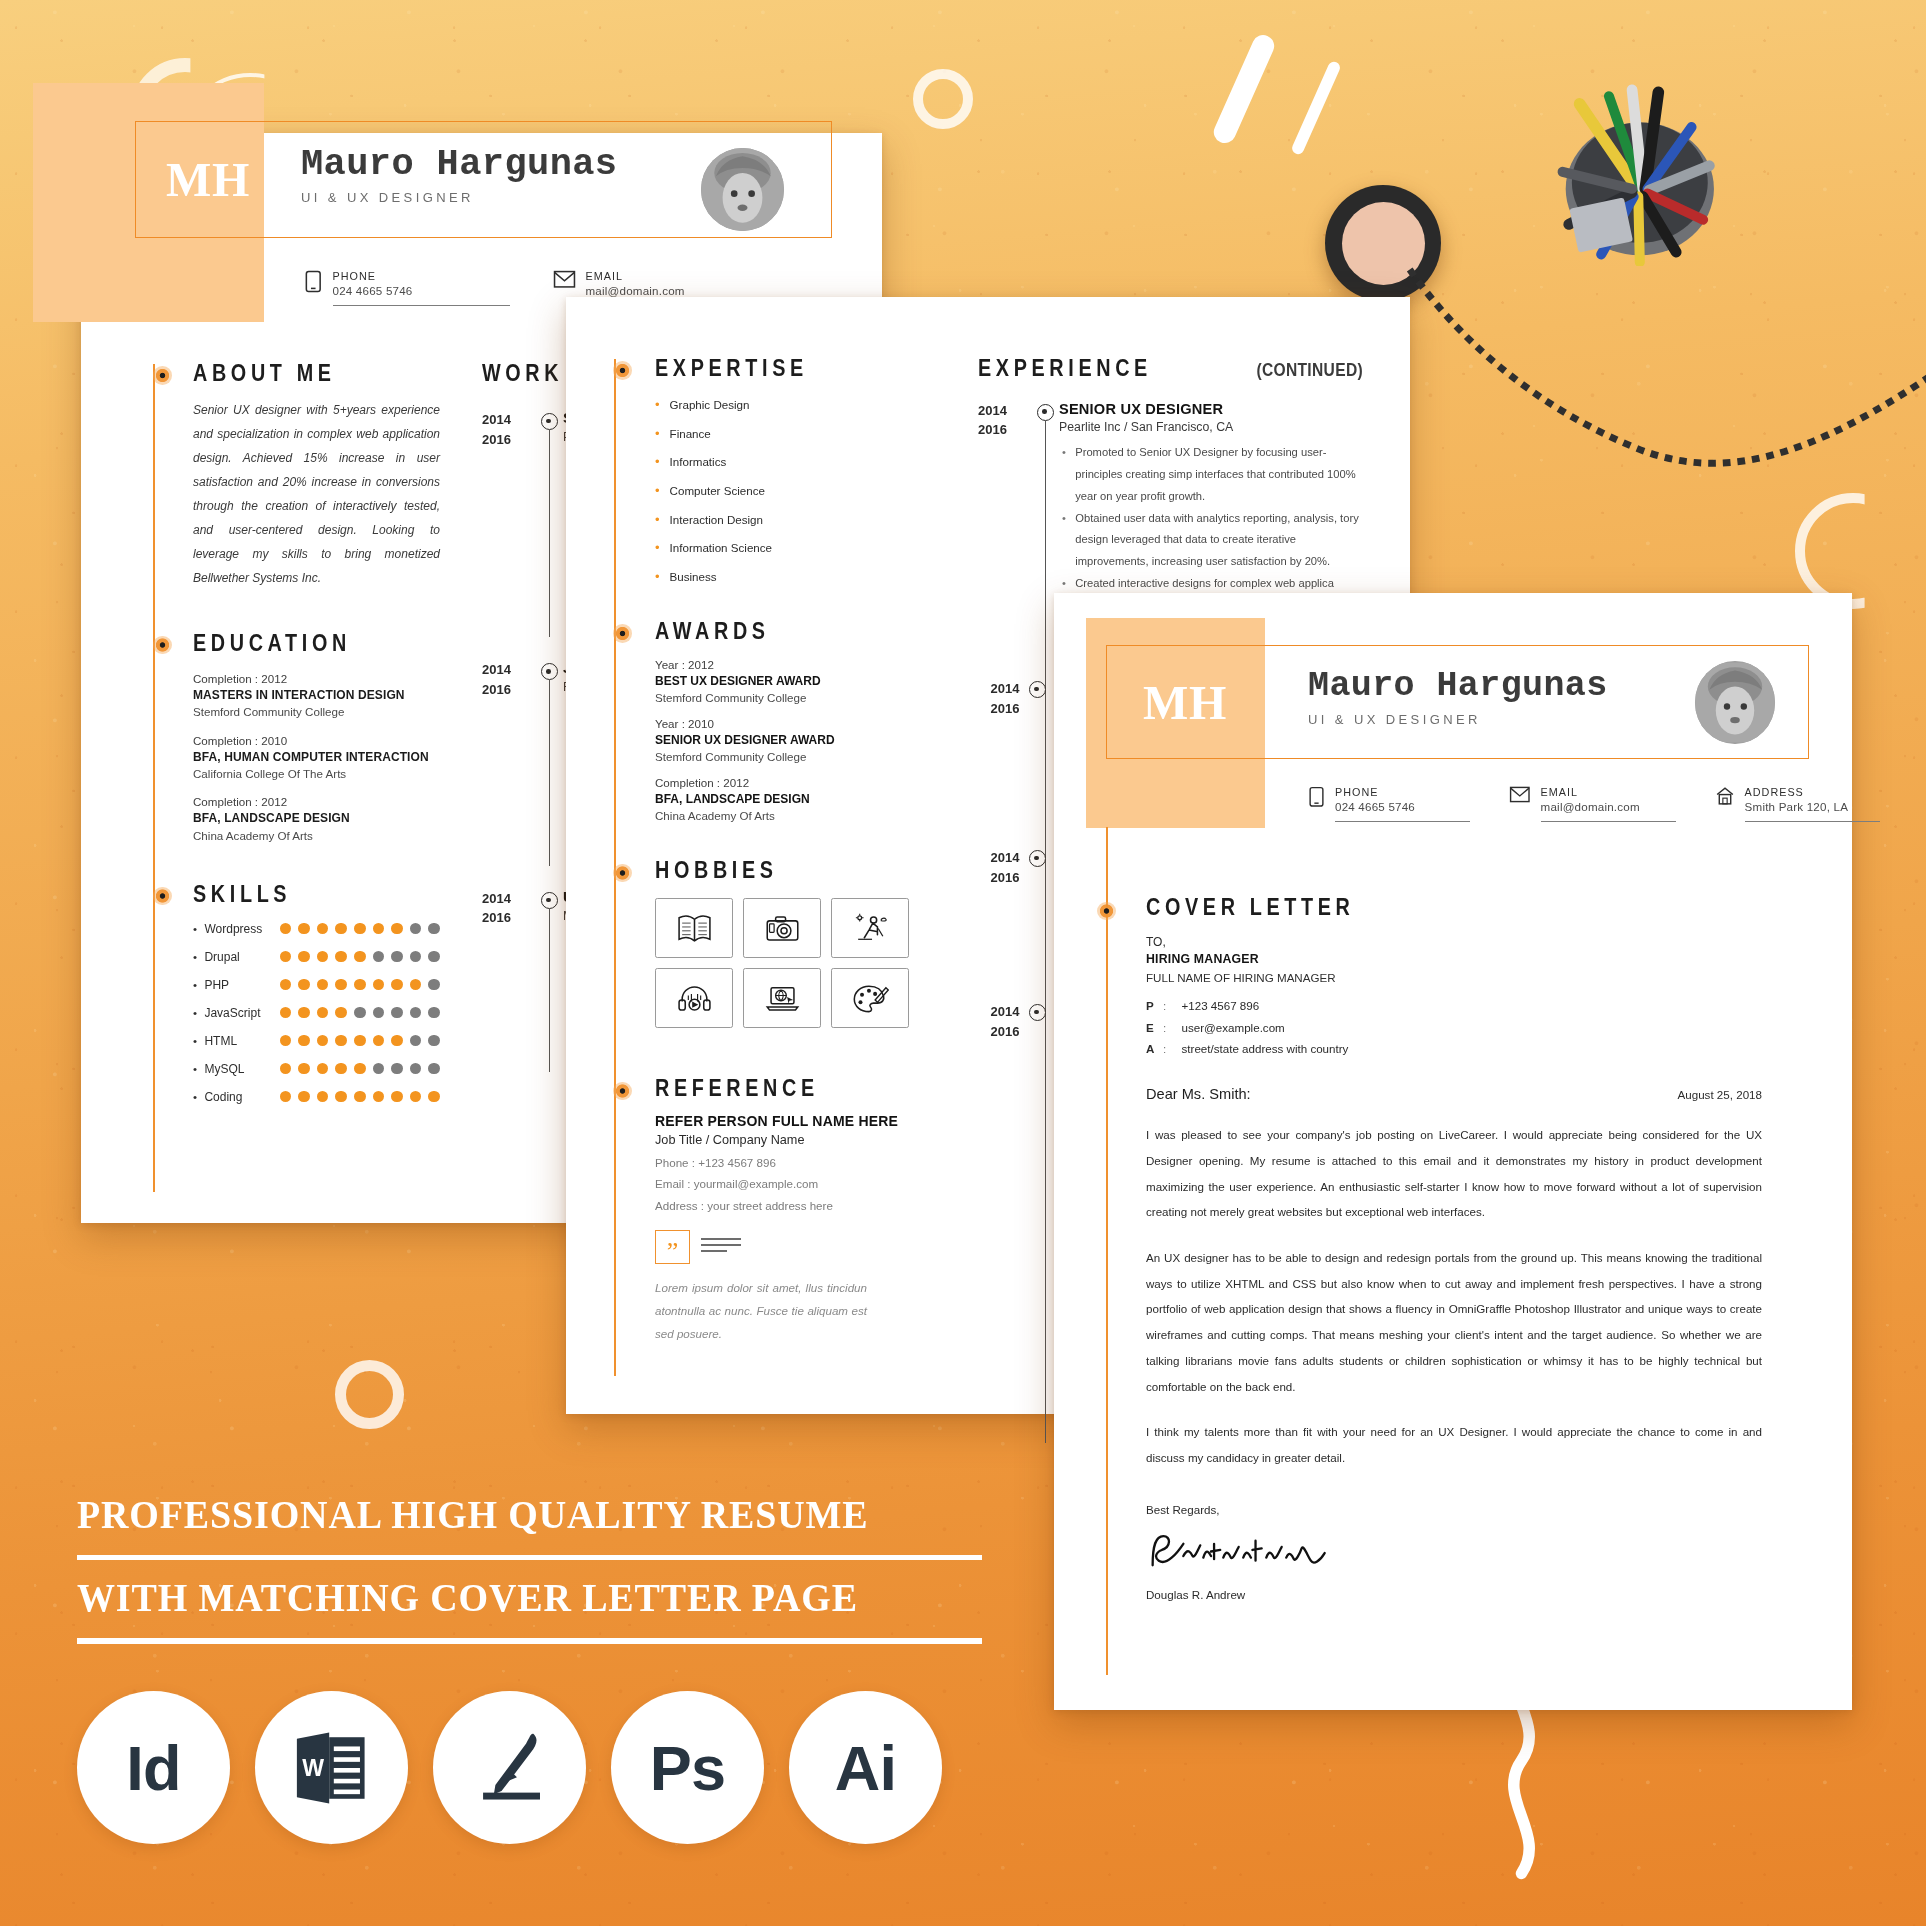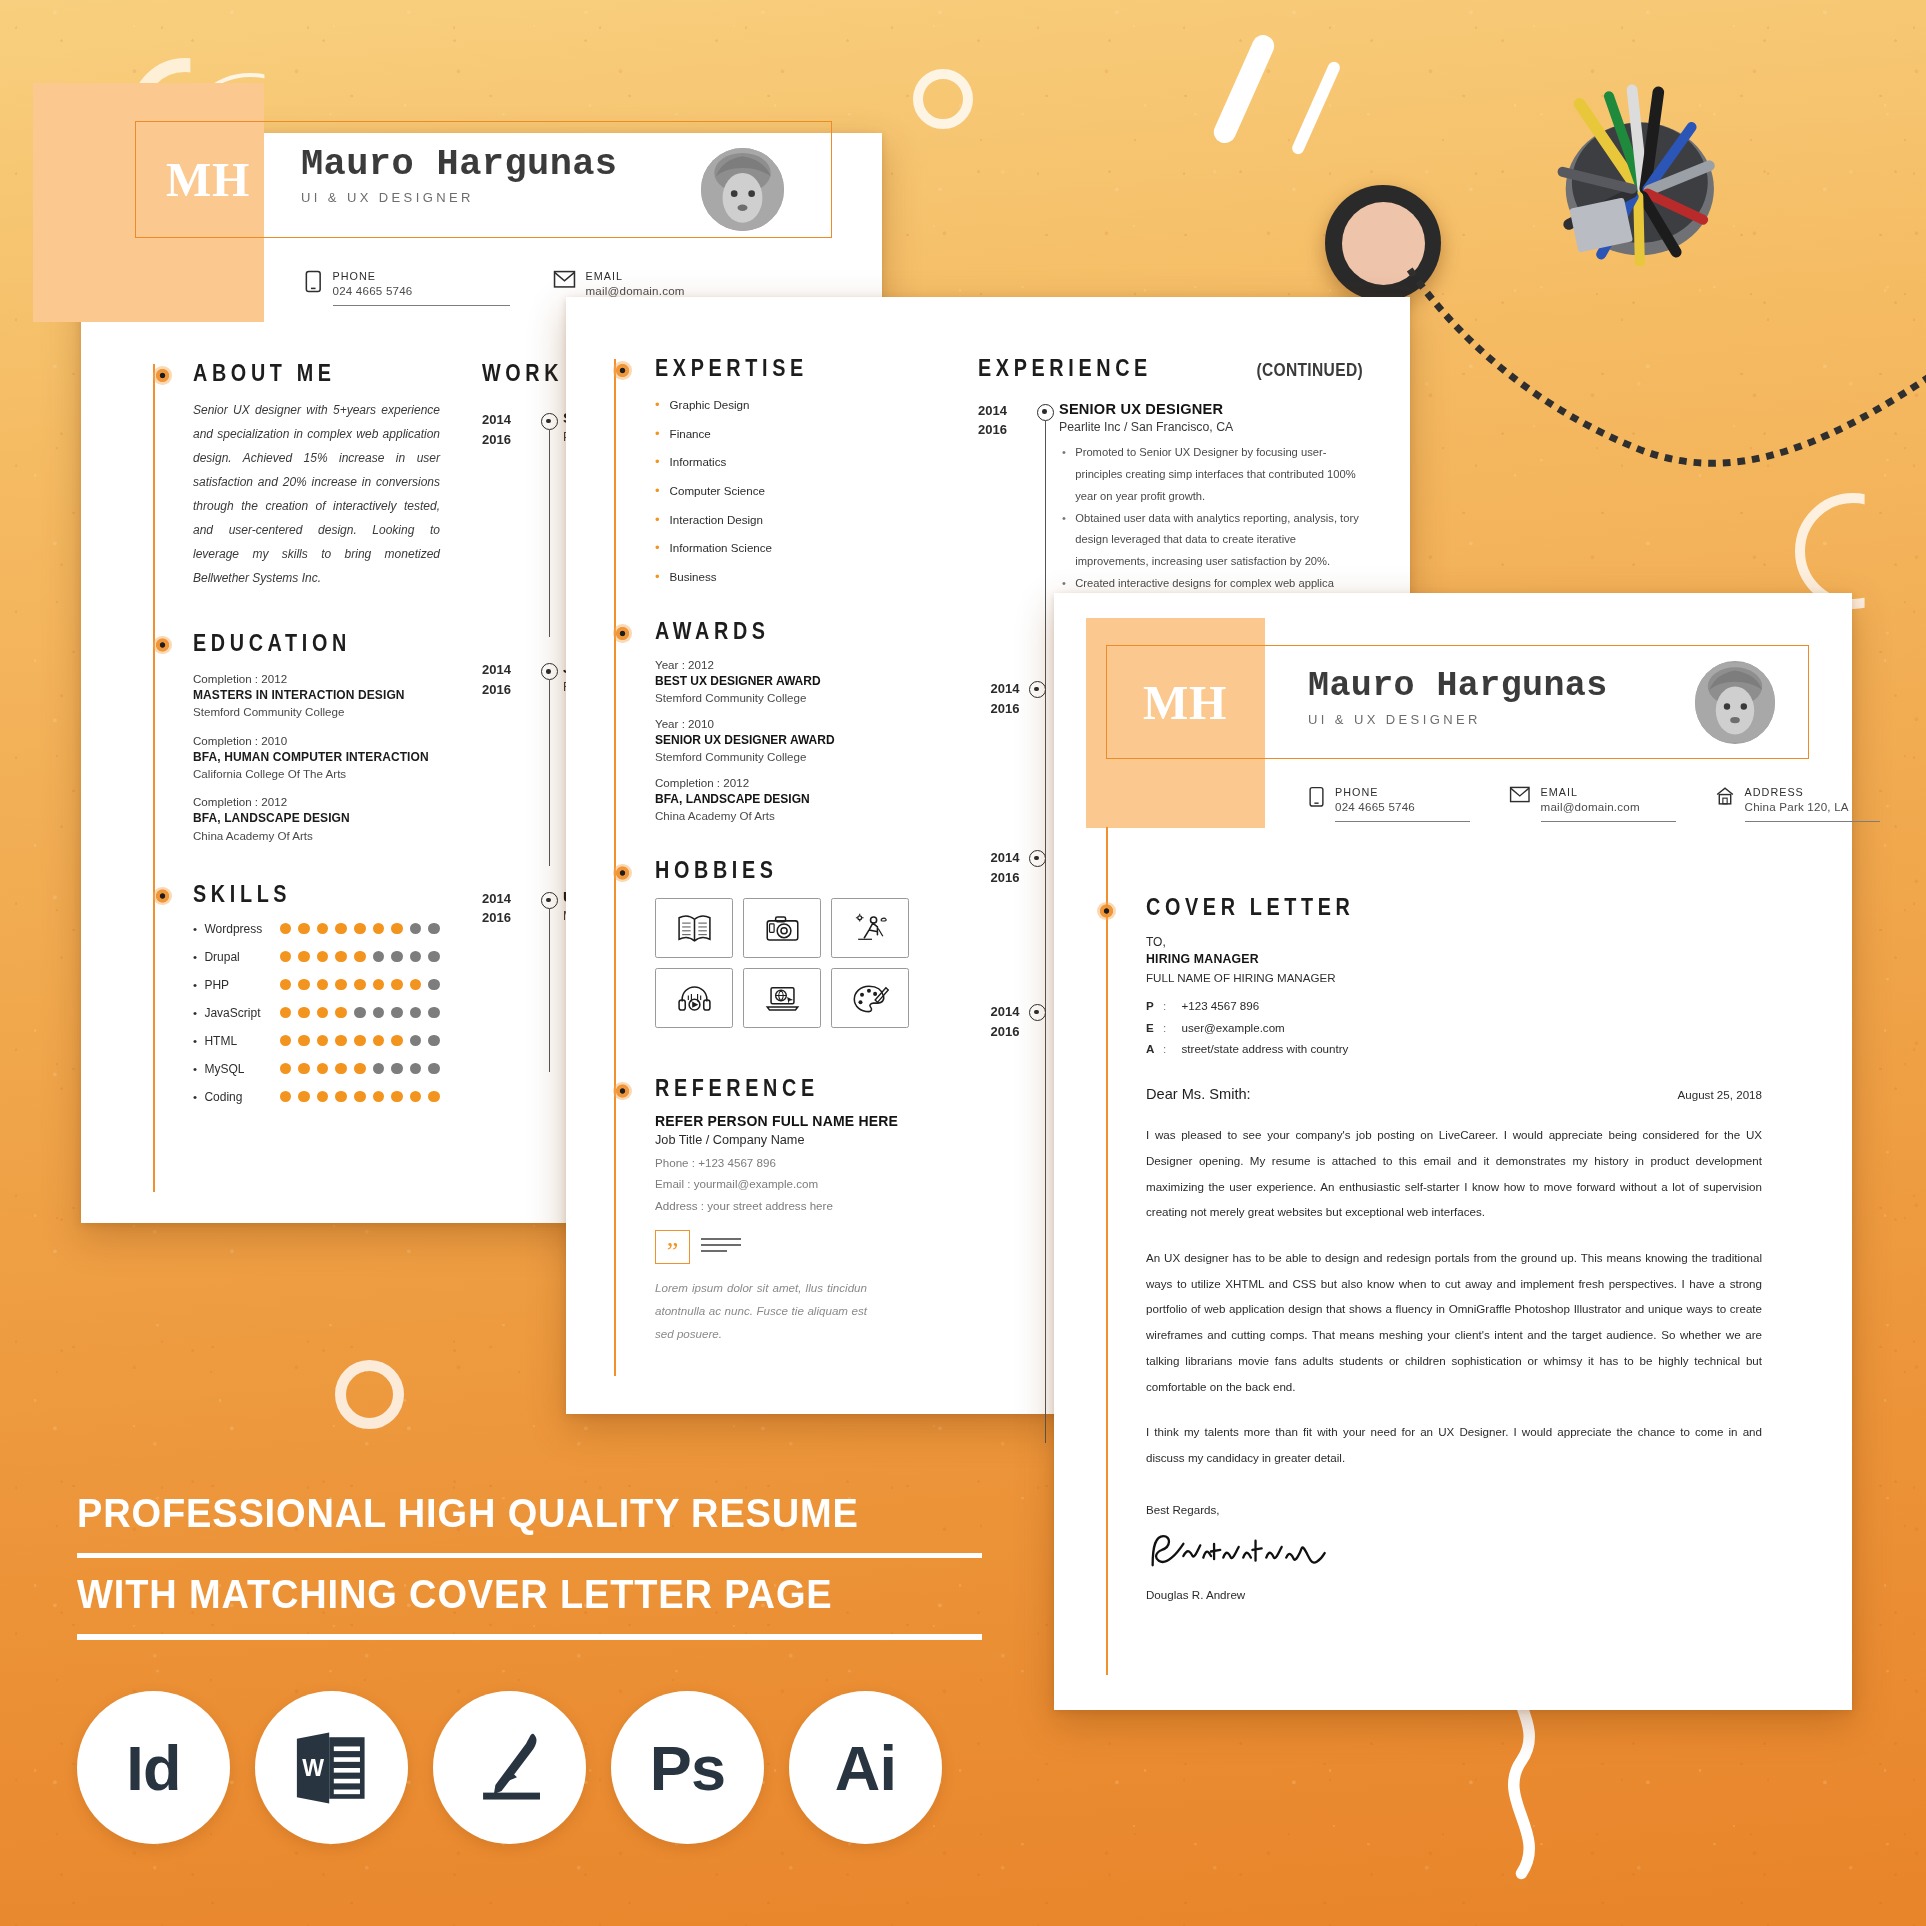--- a/index.html
+++ b/index.html
@@ -217,21 +217,21 @@
   .cl-pea .colon { width:18.5px; color:#777; }
   .cl-salrow { display:flex; justify-content:space-between; align-items:baseline; margin-top:31px; }
   .cl-dear { font-size:14.6px; color:#1d1d1d; }
   .cl-date { font-size:11.6px; color:#2d2d2d; }
   .cl-para { font-size:11.6px; line-height:2.22; color:#2b2b2b; text-align:justify; margin-top:20px; }
   .cl-regards { font-size:11.6px; color:#2b2b2b; margin-top:32px; }
   .cl-sign { margin-top:14px; }
   .cl-signer { font-size:11.6px; color:#2b2b2b; margin-top:12.3px; }
 
   
-  #promo { position:absolute; left:77px; top:1491px; width:905px; }
+  #promo { position:absolute; left:77px; top:1491px; width:905px;font-family:Liberation Serif, serif; }
   .promo-line {
     color:#ffffff; font-weight:700; font-size:40px; letter-spacing:0.9px;
     transform:scaleX(.95); transform-origin:left center; white-space:nowrap;
   }
   .promo-rule { height:5.4px; background:#ffffff; margin:17px 0 14px 0; }
   #badges { position:absolute; left:77px; top:1691px; display:flex; gap:25px; }
   .badge {
     width:153px; height:153px; border-radius:50%;
     background:#ffffff; display:flex; align-items:center; justify-content:center;
     box-shadow:0 4.6px 14px rgba(130,60,10,.18);
@@ -843,21 +843,21 @@
       </div>
     </div>
     <div class="contact-item">
       <svg width="20" height="20" viewBox="0 0 28 28">
           <path d="M3 12L14 3l11 9" stroke="#2e2e2e" stroke-width="2" fill="none"></path>
           <rect x="6" y="12" width="16" height="13" stroke="#2e2e2e" stroke-width="2" fill="none"></rect>
           <rect x="11" y="17" width="6" height="8" stroke="#2e2e2e" stroke-width="1.6" fill="none"></rect>
         </svg>
       <div class="lines">
         <div class="contact-label">ADDRESS</div>
-        <div class="contact-value">China Park 120, LA</div>
+        <div class="contact-value">Smith Park 120, LA</div>
         <div class="contact-rule" style="width:135px;"></div>
       </div>
     </div>
   </div>
 
   <div id="p3-vrule"></div>
 
   <div id="p3-body">
     <div style="position:relative;">
       <div class="sec-dot" style="left:-49px; top:7.7px;"></div>

